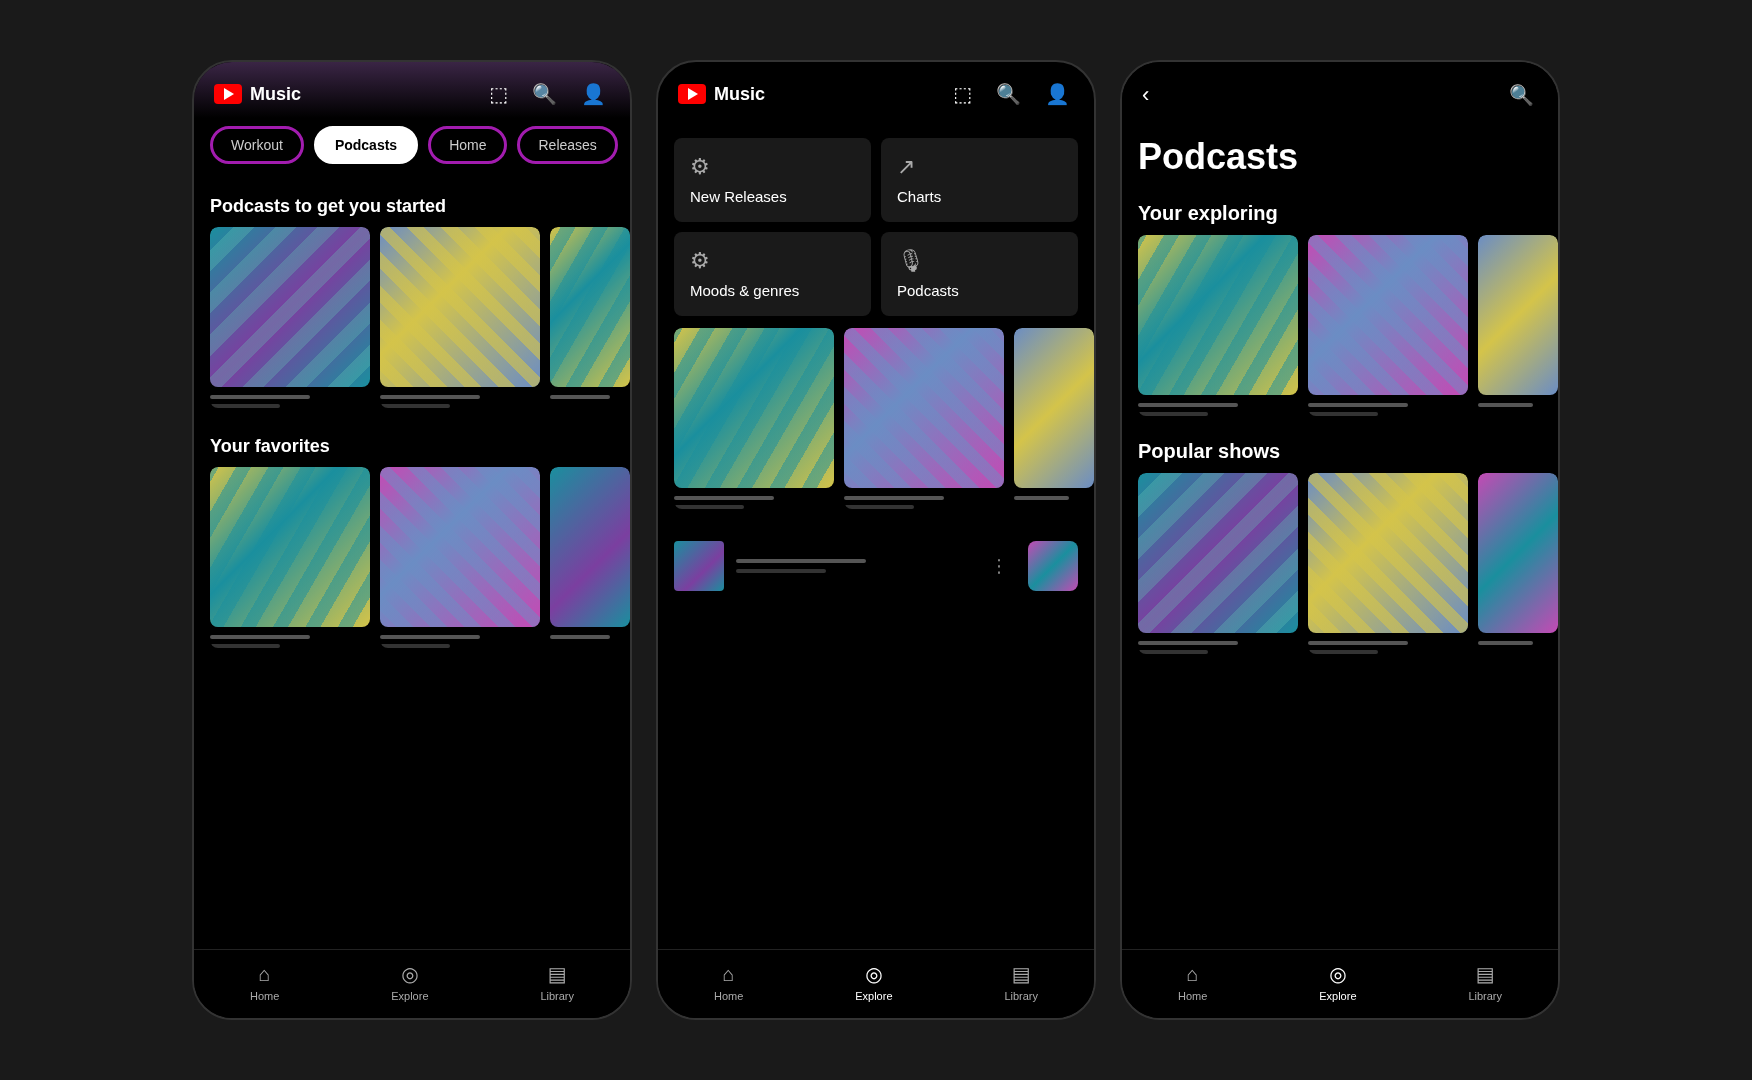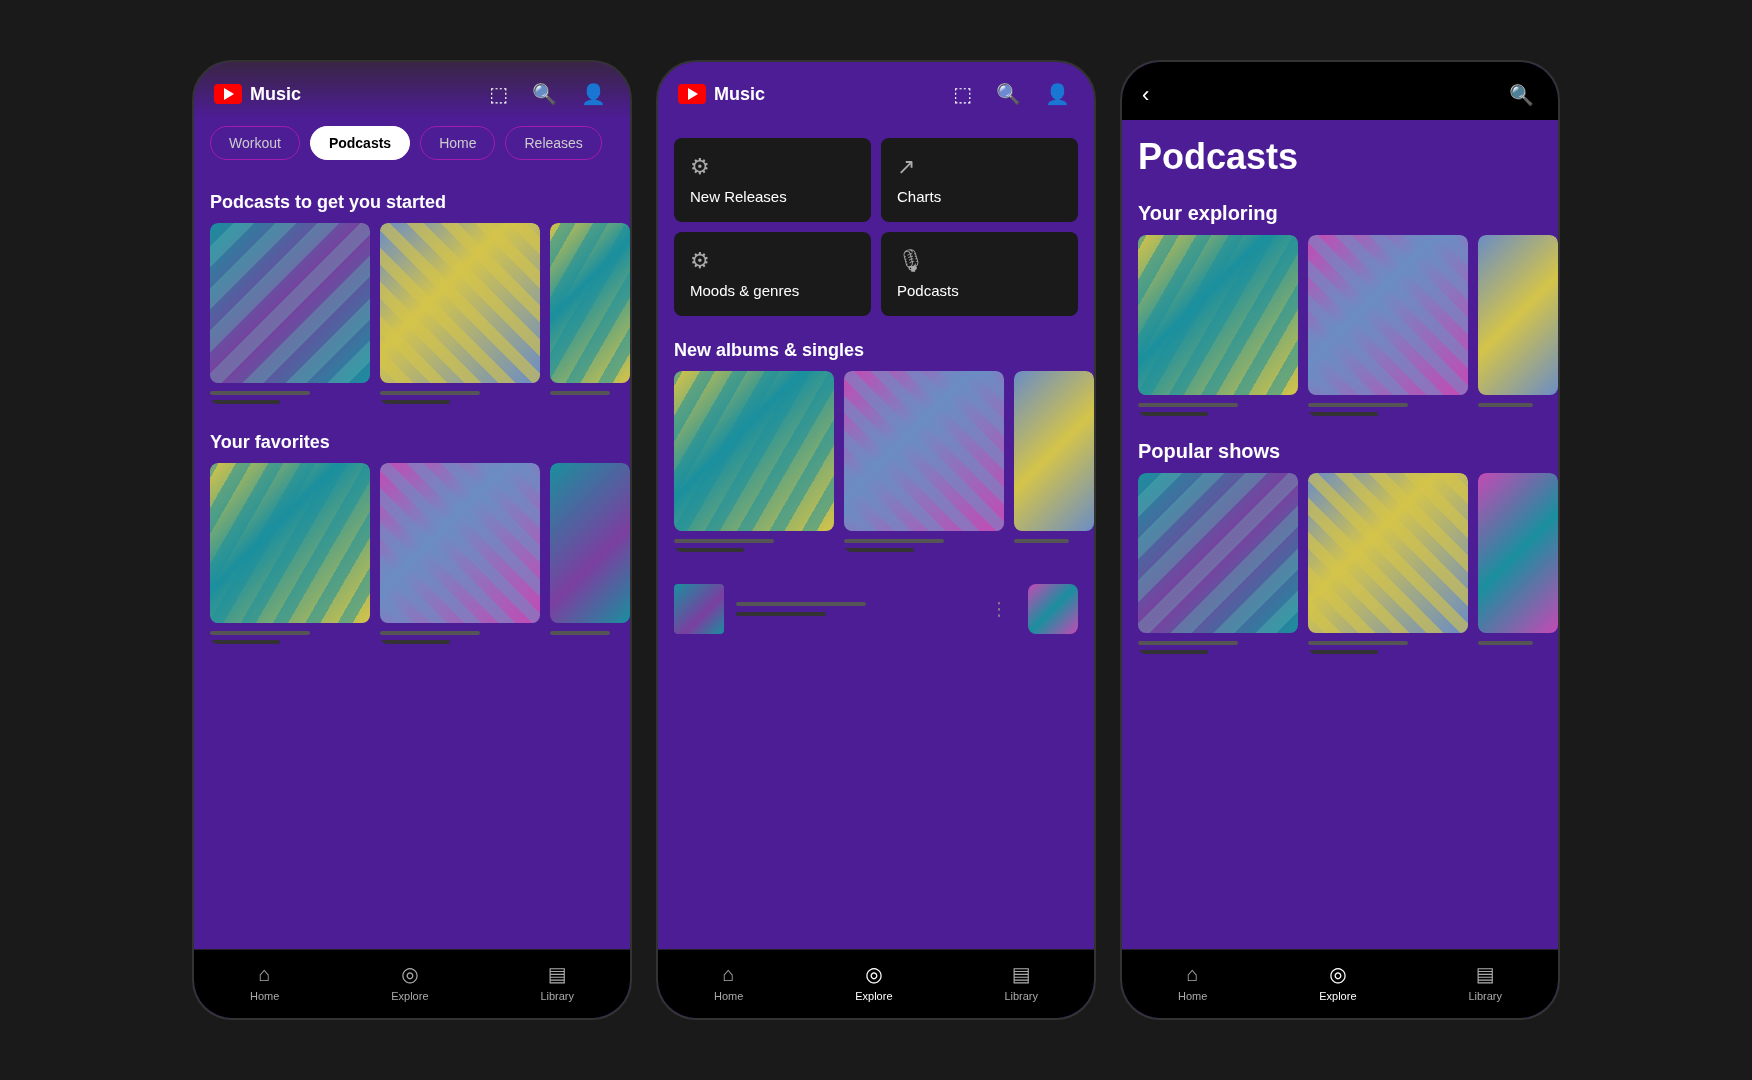--- a/index.html
+++ b/index.html
@@ -10,21 +10,21 @@
       align-items: center;
       min-height: 100vh;
       gap: 24px;
       font-family: 'Arial', sans-serif;
       padding: 20px;
     }
 
     .phone {
       width: 440px;
       height: 960px;
-      background: #4c1d95;
+      background: #000000;
       border-radius: 40px;
       overflow: hidden;
       position: relative;
       border: 2px solid #333;
       display: flex;
       flex-direction: column;
     }
 
     
     .header {
@@ -91,21 +91,21 @@
       padding: 8px 16px 12px;
       overflow-x: auto;
       flex-shrink: 0;
     }
 
     .chips-row::-webkit-scrollbar { display: none; }
 
     .chip {
       padding: 8px 18px;
       border-radius: 20px;
-      border: 1px solid #a21caf;
+      border: 3px solid #a21caf;
       color: #ccc;
       background: transparent;
       font-size: 14px;
       white-space: nowrap;
       cursor: pointer;
     }
 
     .chip.active {
       background: white;
       color: black;
@@ -481,21 +481,20 @@
       <div class="explore-card">
         <span class="explore-card-icon">⚙</span>
         <span class="explore-card-label">Moods &amp; genres</span>
       </div>
       <div class="explore-card">
         <span class="explore-card-icon">🎙</span>
         <span class="explore-card-label">Podcasts</span>
       </div>
     </div>
 
-    <div class="section-title">New albums &amp; singles</div>
     <div class="cards-row">
       <div class="card">
         <div class="card-art art-3"></div>
         <div class="card-meta">
           <div style="background:#555; height:4px; width:100px; border-radius:2px; margin-top:8px;"></div>
           <div style="background:#333; height:4px; width:70px; border-radius:2px; margin-top:5px;"></div>
         </div>
       </div>
       <div class="card">
         <div class="card-art art-4"></div>

